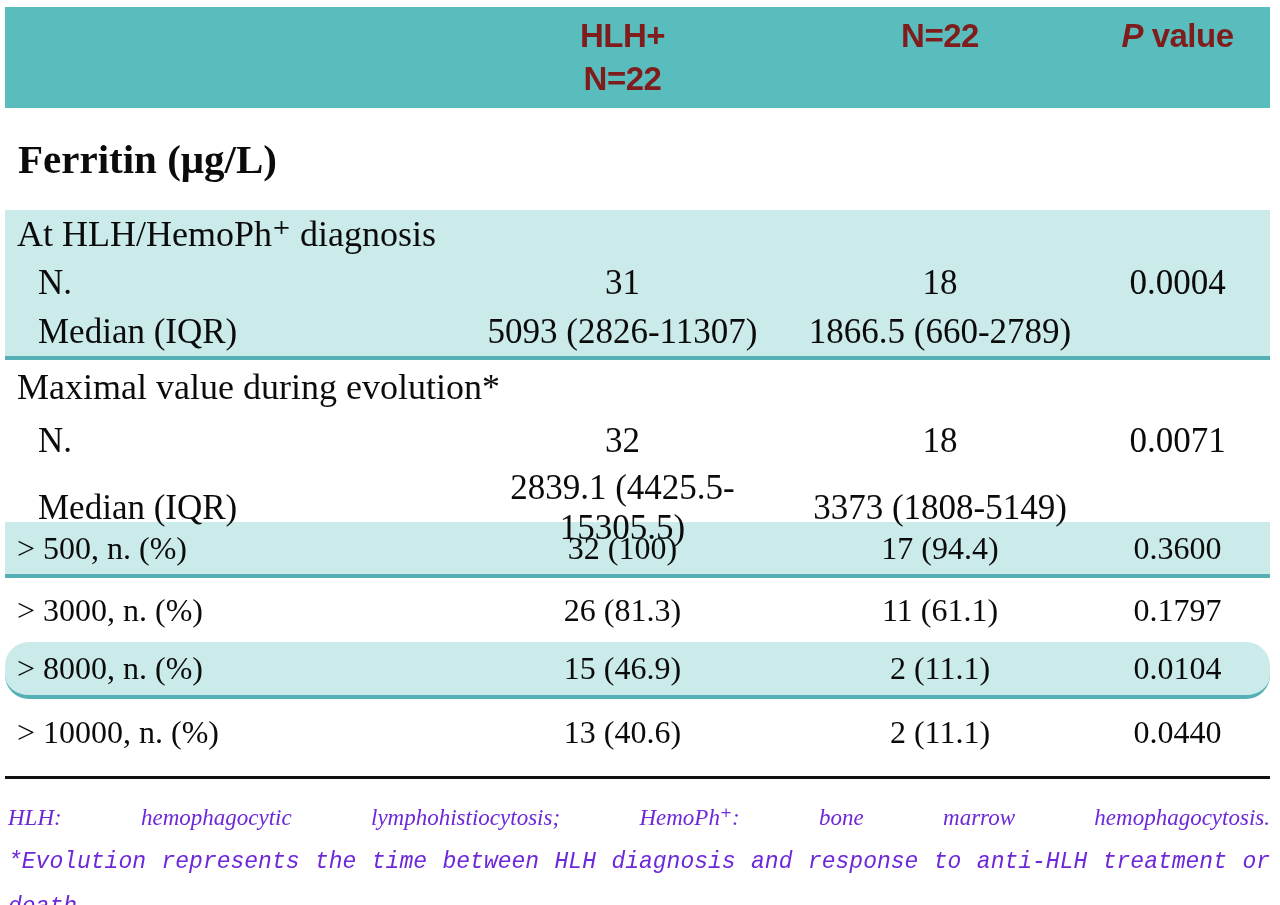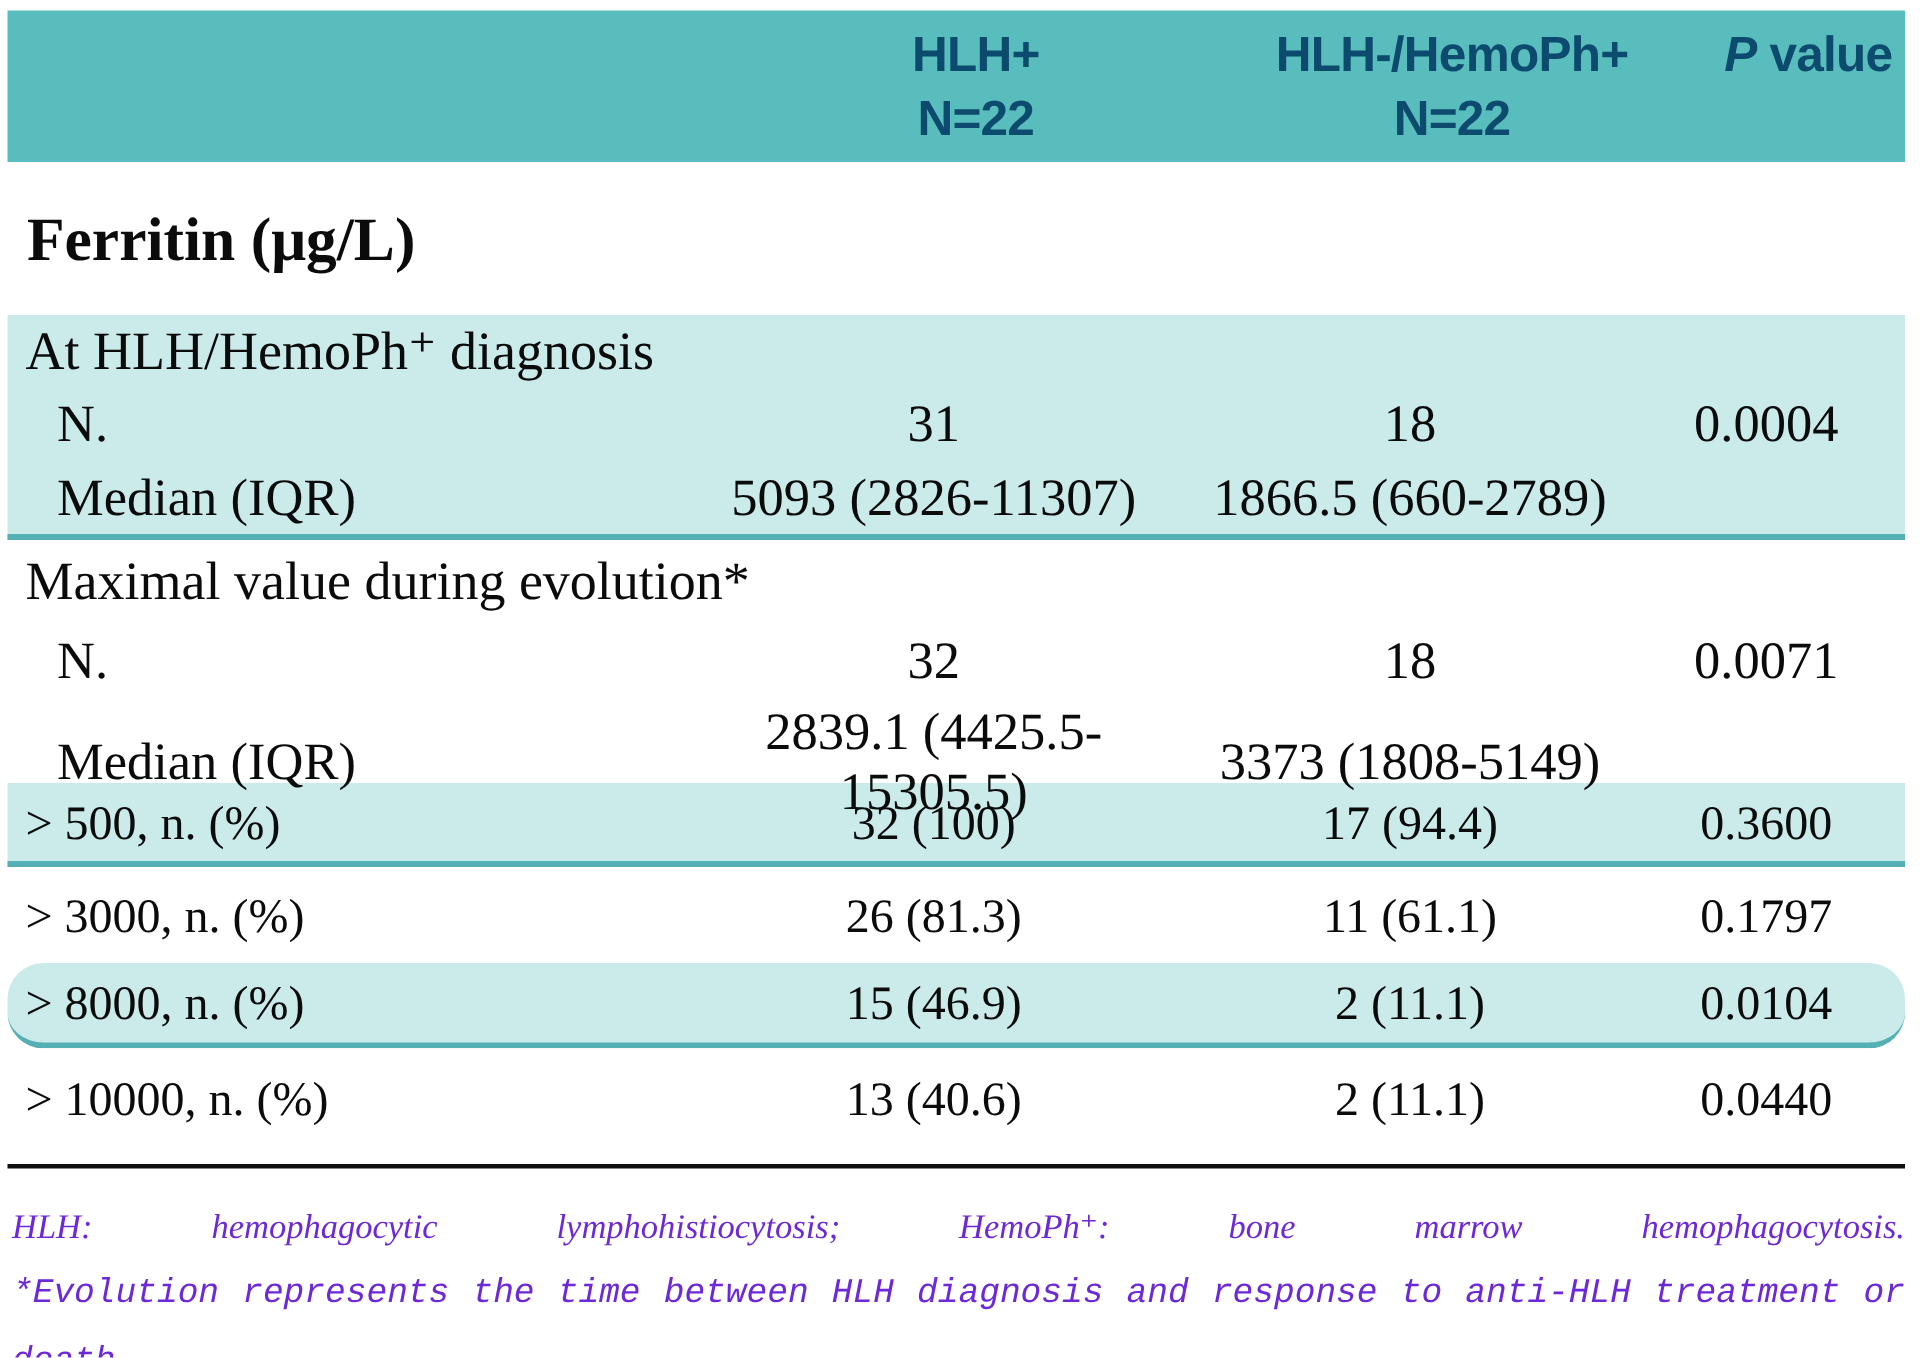--- a/index.html
+++ b/index.html
@@ -18,27 +18,26 @@
   }
   .grid-row {
     display: grid;
     grid-template-columns: 445px 345px 290px 185px;
     align-items: center;
   }
   
   .header-row {
     background: var(--teal);
     height: 101px;
-    color: #0c4a6e;
+    color: #7f1d1d;
     font-family: "Liberation Sans", sans-serif;
     font-weight: bold;
     font-size: 33px;
     letter-spacing: -0.5px;
     align-items: start;
-    padding-left: 28px;
   }
   .header-cell {
     text-align: center;
     padding-top: 7px;
     line-height: 43px;
   }
   .p-italic { font-style: italic; }
   
   .ferritin-row {
     height: 102px;
@@ -112,21 +111,20 @@
 
 <div class="table-wrap">
 
   <div class="grid-row header-row">
     <div class="header-cell"></div>
     <div class="header-cell">
       <div>HLH+</div>
       <div>N=22</div>
     </div>
     <div class="header-cell">
-      <div>HLH-/HemoPh+</div>
       <div>N=22</div>
     </div>
     <div class="header-cell">
       <span class="p-italic">P</span><span> value</span>
     </div>
   </div>
 
   <div class="ferritin-row">
     <span>Ferritin (μg/L)</span>
   </div>

